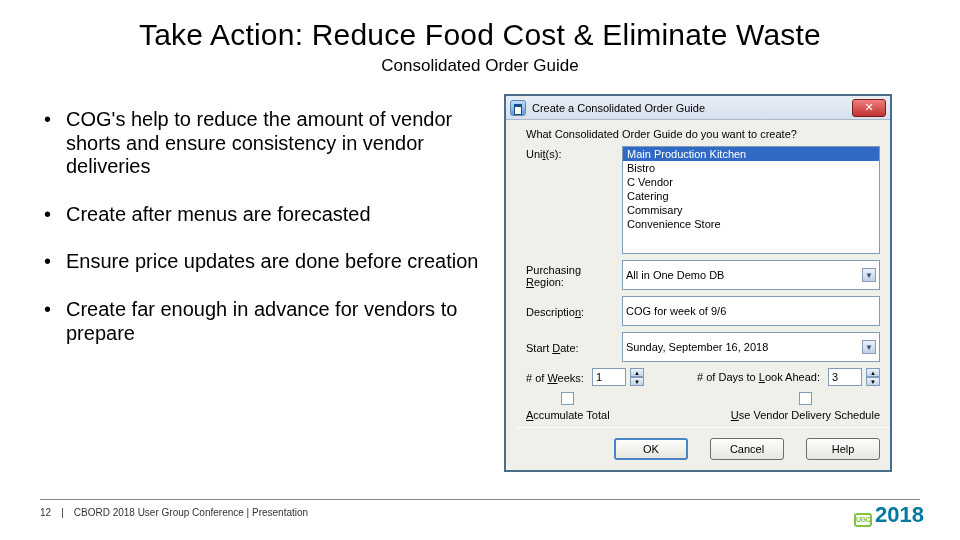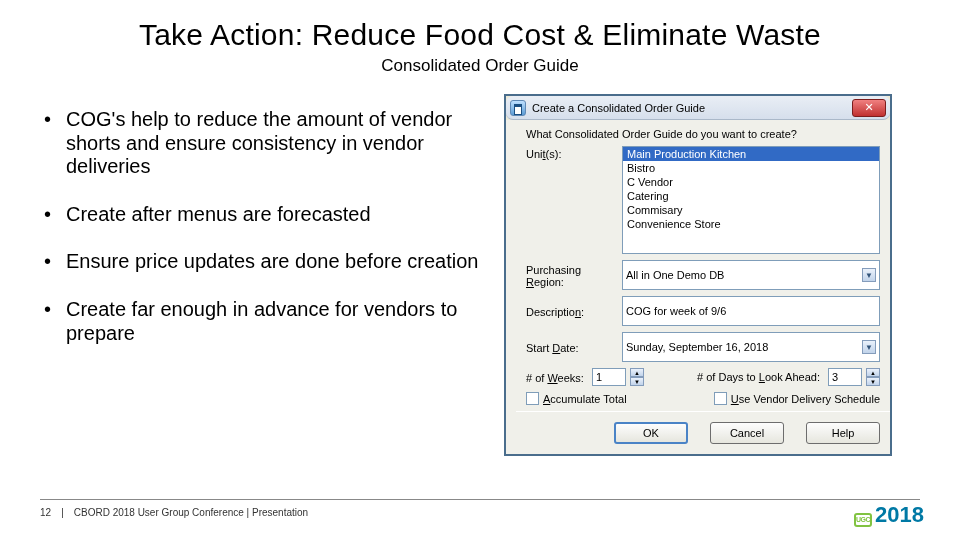--- a/index.html
+++ b/index.html
@@ -7,39 +7,39 @@
   .slide { width: 960px; height: 540px; position: relative; padding: 18px 40px 0 40px; }
   .title { font-size: 30px; font-weight: 400; text-align: center; margin-bottom: 4px; letter-spacing: 0.2px; }
   .subtitle { font-size: 17px; font-weight: 400; text-align: center; margin-bottom: 18px; }
   .content { display: flex; gap: 24px; }
   .left { flex: 0 0 440px; padding-top: 14px; }
   .left ul { list-style: none; }
   .left li { font-size: 20px; line-height: 1.18; margin-bottom: 24px; position: relative; padding-left: 26px; }
   .left li::before { content: "•"; position: absolute; left: 4px; top: 0; font-size: 20px; }
   .right { flex: 0 0 388px; }
   .dialog { width: 388px; border: 2px solid #4a6d8c; background: #ece9d8; font-family: Tahoma, Arial, sans-serif; font-size: 11px; }
-  .titlebar { height: 24px; background: linear-gradient(#e9eef5,#d6dfec); border-bottom: 1px solid #aab8c9; display: flex; align-items: center; padding: 0 4px; border-radius: 7px; }
+  .titlebar { height: 24px; background: linear-gradient(#e9eef5,#d6dfec); border-bottom: 1px solid #aab8c9; display: flex; align-items: center; padding: 0 4px; }
   .titlebar .icon { width: 16px; height: 16px; border-radius: 3px; border:1px solid #6089b5; background: linear-gradient(#bfe0ff,#5a9bd4); margin-right: 6px; position:relative; }
   .titlebar .icon::after{content:"";position:absolute;left:3px;top:3px;width:6px;height:7px;border:1px solid #1b4f82;border-top-width:3px;background:#fff;}
   .titlebar .ttl { flex: 1; font-size: 11px; color: #000; }
   .closebtn { width: 34px; height: 18px; border-radius: 3px; background: linear-gradient(#f08080,#c03030); border: 1px solid #7a1d1d; color: #fff; display:flex; align-items:center; justify-content:center; font-size:11px; cursor:pointer; }
   .body { padding: 8px 10px 10px 20px; background:#f0f0ea; }
   .prompt { font-size: 11px; margin-bottom: 6px; }
   .row { display: flex; align-items: flex-start; margin-bottom: 6px; }
   .lbl { width: 96px; font-size: 11px; padding-top: 2px; }
   .lbl-inline { font-size:11px; padding:0 4px 0 0; white-space:nowrap; }
   .listbox { flex:1; height: 108px; background:#fff; border:1px solid #7f9db9; overflow:auto; font-size:11px; }
   .listitem { padding:1px 4px; }
   .listitem.selected { background:#316ac5; color:#fff; }
   .combo, .txt { flex:1; height:30px; background:#fff; border:1px solid #7f9db9; font-size:11px; padding:1px 3px; display:flex; align-items:center; justify-content:space-between; }
   .combo .arrow { width:14px; height:14px; border:1px solid #849cbb; background:linear-gradient(#eaf1fb,#c1d3ea); display:flex;align-items:center;justify-content:center;font-size:8px;color:#33547a;cursor:pointer; margin-left:4px; }
   .numbox { width:34px; height:18px; border:1px solid #7f9db9; background:#fff; font-size:11px; padding:1px 3px; display:flex; align-items:center; }
   .spin { width:14px; height:18px; display:flex; flex-direction:column; }
   .spin div { flex:1; border:1px solid #849cbb; background:linear-gradient(#eaf1fb,#c1d3ea); font-size:6px; display:flex;align-items:center;justify-content:center;cursor:pointer; }
-  .chkrow { display:flex; align-items:center; gap:4px; font-size:11px; }
+  .chkrow { display:flex; align-items:center; gap:4px; font-size:11px;flex-direction:column; }
   .chk { width:13px;height:13px;border:1px solid #7f9db9;background:#fff; cursor:pointer; }
   .sep { height:1px; background:#c0c0b8; margin:6px -10px; border-bottom:1px solid #fff; }
   .buttons { display:flex; justify-content:flex-end; gap:22px; padding-top:4px; }
   .btn { width:74px; height:22px; border:1px solid #6d6d6d; background:linear-gradient(#fdfdfd,#e6e6de); font-size:11px; display:flex;align-items:center;justify-content:center; cursor:pointer; border-radius:3px; }
   .btn.default { border:2px solid #4a83c6; }
   .footer { position:absolute; left:40px; bottom:22px; font-size:10px; color:#333; display:flex; align-items:center; gap:10px; }
   .footer .rule { position:absolute; left:0; top:-8px; width:880px; height:1px; background:#888; }
   .logo { position:absolute; right:36px; bottom:12px; font-family:Arial,sans-serif; font-size:22px; font-weight:700; color:#0079a5; display:flex; align-items:baseline; }
   .logo-box{display:inline-flex;flex-direction:column;align-items:center;margin-right:3px;}
   .logo-ugc{width:18px;height:14px;border:2px solid #81c341;border-radius:3px;display:flex;align-items:center;justify-content:center;font-size:7px;color:#81c341;letter-spacing:-0.5px;font-weight:700;}

